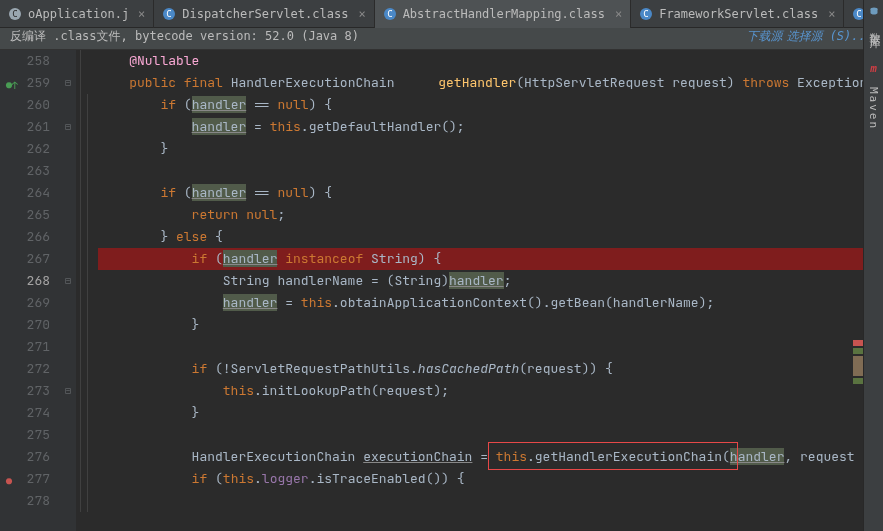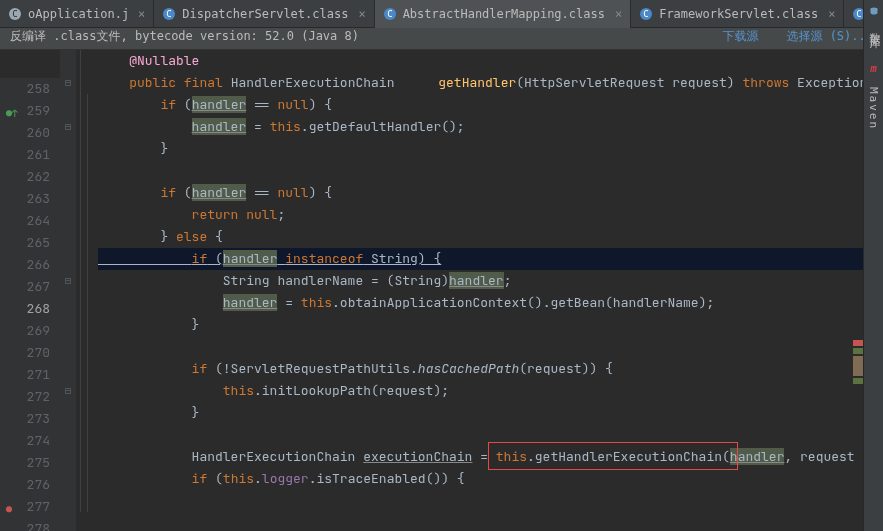--- a/index.html
+++ b/index.html
@@ -10,45 +10,45 @@
 .tab { display:flex; align-items:center; height:28px; padding:0 8px 0 8px; border-right:1px solid #2b2b2b; gap:6px; cursor:pointer; }
 .tab.active { background:#4e5254; }
 .tab .ico { width:14px; height:14px; display:flex; align-items:center; justify-content:center; font-size:10px; }
 .tab .close { color:#8a8a8a; font-size:12px; margin-left:4px; }
 .tab .label { color:#bbbbbb; font-size:12px; white-space:nowrap; }
 .tab.first .label, .tab.last .label { max-width:100px; overflow:hidden; text-overflow:clip; }
 
 
 .infobar { height:22px; background:#45494a; color:#bbbbbb; display:flex; align-items:flex-start; padding:0 10px; font-size:12px; border-bottom:1px solid #323232; }
 .infobar .spacer { flex:1; }
-.infobar .link { color:#5894ce; margin-left:28px; cursor:pointer; }
+.infobar .link { color:#5894ce; margin-left:4px; cursor:pointer;font-style:italic; }
 
 
 .rstrip { position:absolute; top:0; right:0; width:20px; height:100%; background:#3c3f41; border-left:1px solid #282828; display:flex; flex-direction:column; align-items:center; padding-top:4px; gap:8px; }
 .rstrip .itm { writing-mode:vertical-rl; color:#bbbbbb; font-size:11px; letter-spacing:2px; padding:4px 0; cursor:pointer; }
 .rstrip .dot { width:8px; height:8px; }
 
 
 .reader { position:absolute; top:56px; right:28px; background:rgba(70,70,70,0.6); border:1px solid #555; border-radius:4px; padding:2px 8px; color:#bbbbbb; font-size:12px; cursor:pointer; }
 
 
 .editor { position:absolute; top:50px; left:0; right:20px; bottom:0; display:flex; font-family:"JetBrains Mono","Consolas",monospace; font-size:13px; line-height:22px; }
-.gutter { width:60px; background:#313335; color:#606366; text-align:right;margin-top:28px; }
+.gutter { width:60px; background:#313335; color:#606366; text-align:right; }
 .gutter .ln { padding-right:10px; height:22px; position:relative; }
 .gutter .ln.cur { color:#a4a3a3; }
 .gutter .mark { position:absolute; left:6px; top:3px; font-size:10px; }
 .fold { width:16px; background:#313335; }
 .fold .fm { height:22px; color:#606366; font-size:10px; text-align:center; }
 .guide { width:22px; background:#2b2b2b; }
 .guide .g { height:22px; position:relative; }
 .guide .v1 { position:absolute; left:4px; top:0; bottom:0; width:1px; background:#404040; }
 .guide .v2 { position:absolute; left:11px; top:0; bottom:0; width:1px; background:#404040; }
 .code { flex:1; background:#2b2b2b; overflow:hidden; }
 .line { height:22px; white-space:pre; padding-left:0; position:relative; }
-.line.curline { background:#0f172a;text-decoration:underline; }
+.line.curline { background:#7f1d1d; }
 .line .box { position:absolute; border:1px solid #e74848; }
 
 
 .kw { color:#cc7832; }
 .ann { color:#f9a8d4; }
 .mth { color:#ffc66d;margin-left:36px; }
 .fld { color:#9876aa; }
 .ul { text-decoration:underline; text-decoration-color:#888; }
 .hl { background:#515b4a; }
 .it { font-style:italic; }

